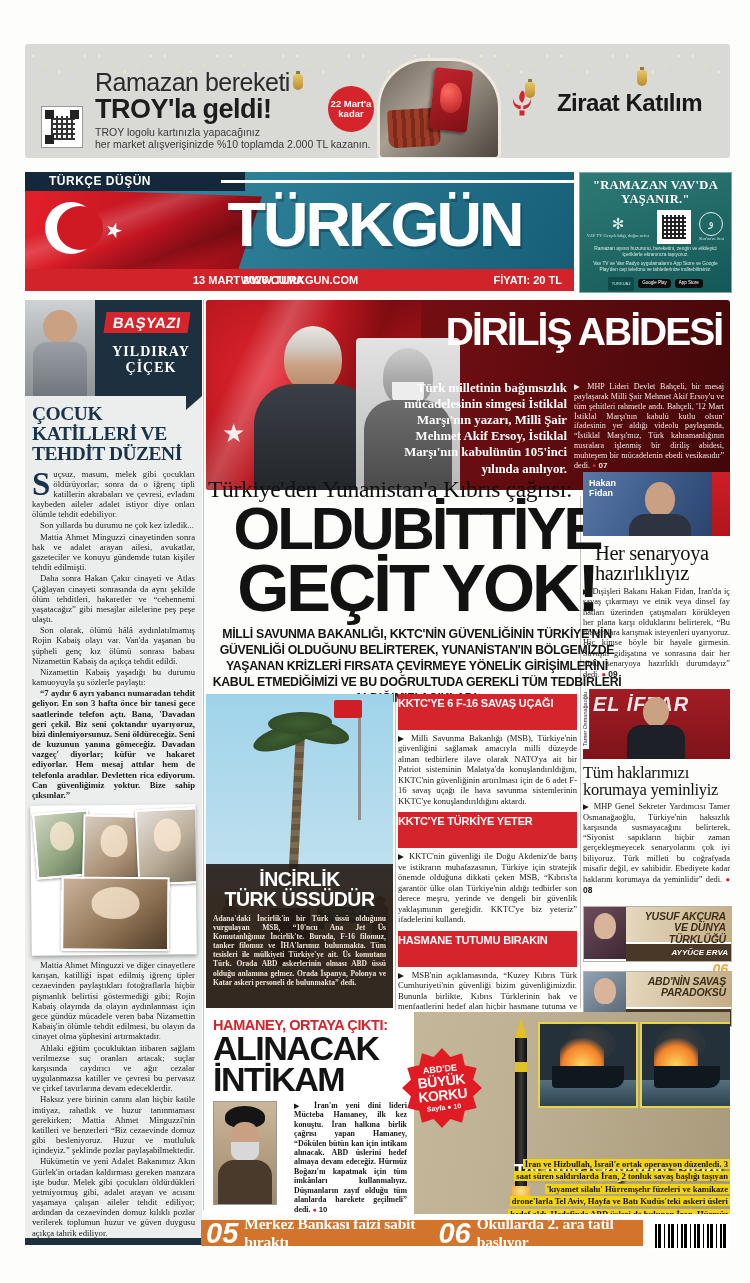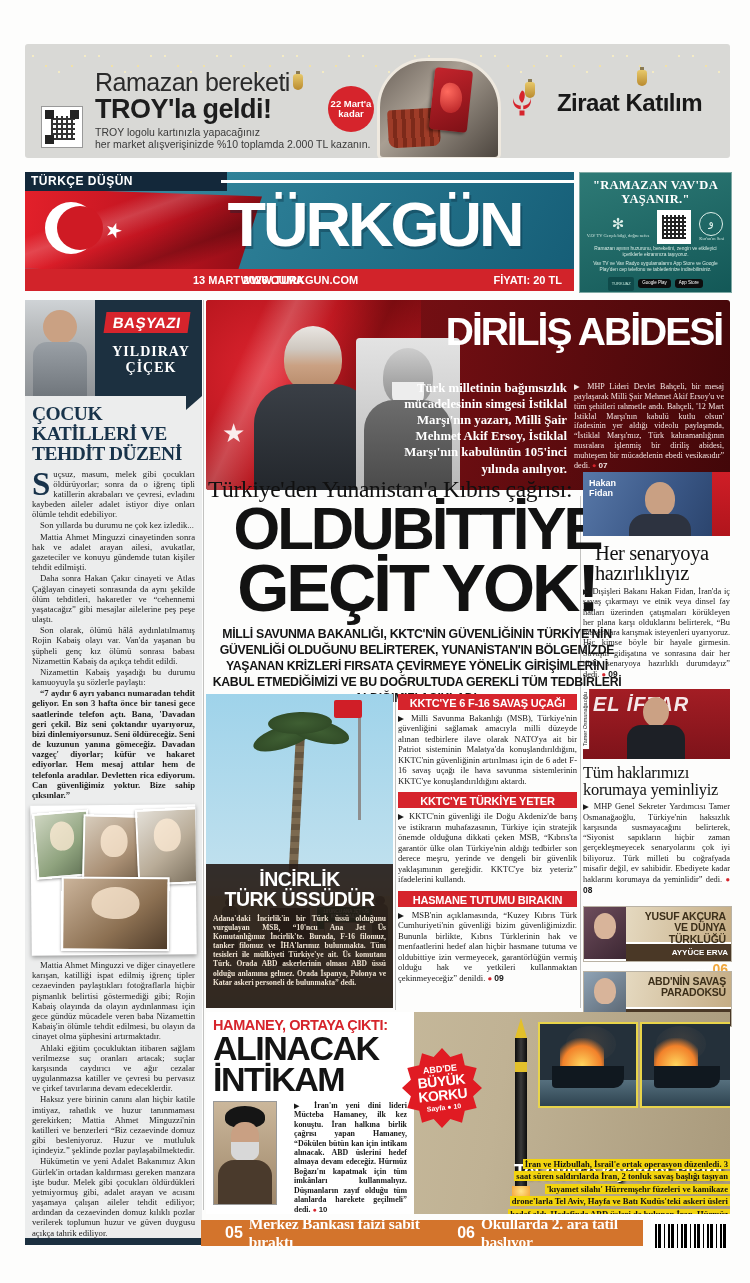--- a/index.html
+++ b/index.html
@@ -34,21 +34,21 @@
   .troycard{position:absolute;left:52px;top:8px;width:38px;height:62px;background:linear-gradient(150deg,#c4242c,#7e1016);border-radius:4px;transform:rotate(6deg);box-shadow:-2px 2px 3px rgba(0,0,0,.4);}
   .troycard::after{content:"";position:absolute;left:8px;top:14px;width:22px;height:30px;background:radial-gradient(circle at 30% 30%,#ff6a5e,#b01b20);border-radius:40% 60% 50% 50%;}
   .basket{position:absolute;left:8px;top:48px;width:52px;height:38px;background:repeating-linear-gradient(90deg,#9e3c28 0 5px,#7c2a1a 5px 9px);border-radius:4px 4px 8px 8px;transform:rotate(-3deg);}
   .ziraat{position:absolute;right:28px;top:44px;display:flex;align-items:center;gap:20px;}
   .zi-icon{width:30px;height:30px;}
   .zi-text{font-family:"Liberation Sans",sans-serif;font-size:24px;font-weight:bold;color:#181818;letter-spacing:-.5px;}
 
   
   .masthead{position:absolute;left:25px;top:172px;width:549px;height:119px;background:linear-gradient(120deg,#3f93a5 0%,#2a7b93 45%,#155d76 100%);overflow:hidden;}
   .slogan{position:absolute;left:0;top:0;height:19px;width:196px;background:#13283a;color:#fff;
-    font-family:"Liberation Sans",sans-serif;font-weight:bold;font-size:12px;letter-spacing:.5px;line-height:19px;padding-left:6px;}
+    font-family:"Liberation Sans",sans-serif;font-weight:bold;font-size:12px;letter-spacing:.5px;line-height:19px;padding-left:24px;}
   .slogan-line{position:absolute;left:196px;top:8px;right:0;height:3px;background:#fff;}
   .flag{position:absolute;left:-8px;top:16px;width:245px;height:84px;background:linear-gradient(100deg,#e5212b 0%,#c01420 55%,#8e0d16 100%);clip-path:polygon(0 0,100% 10%,90% 100%,0 96%);}
   .flag .wave{position:absolute;inset:0;background:linear-gradient(160deg,transparent 30%,rgba(255,255,255,.18) 40%,transparent 52%,rgba(0,0,0,.25) 70%,transparent 82%);}
   .crescent{position:absolute;left:28px;top:14px;width:52px;height:52px;border-radius:50%;background:#fff;}
   .crescent::after{content:"";position:absolute;left:12px;top:4px;width:46px;height:44px;border-radius:50%;background:#cf1a24;}
   .flag .star{position:absolute;left:88px;top:30px;color:#fff;font-size:20px;transform:rotate(18deg);font-family:"DejaVu Sans",sans-serif;}
   .mast-title{position:absolute;left:150px;top:16px;width:399px;text-align:center;font-family:"Liberation Sans",sans-serif;
     font-weight:bold;font-size:63px;color:#fff;letter-spacing:-3px;text-shadow:2px 3px 0 rgba(8,40,58,.35);}
   .mast-red{position:absolute;left:0;bottom:0;width:100%;height:22px;background:#d2232a;color:#fff;
     font-family:"Liberation Sans",sans-serif;font-weight:bold;font-size:11px;line-height:22px;}
@@ -141,39 +141,39 @@
   .isoldier{position:absolute;width:16px;height:44px;background:linear-gradient(#7a7459,#5b5640);border-radius:5px 5px 0 0;}
   .isoldier::before{content:"";position:absolute;left:3px;top:-8px;width:10px;height:9px;border-radius:50%;background:#6d6751;}
   .ioverlay{position:absolute;left:0;bottom:0;width:100%;height:144px;background:rgba(36,26,21,.9);color:#fff;text-align:center;padding:6px 7px;box-sizing:border-box;}
   .io-h{font-family:"Liberation Sans",sans-serif;font-weight:bold;font-size:19.5px;line-height:1.02;letter-spacing:-.5px;}
   .io-b{margin-top:4px;font-size:7.5px;line-height:1.22;color:#efe3d2;font-weight:bold;text-align:justify;}
 
   
   .kktc{position:absolute;left:398px;top:694px;width:179px;height:316px;overflow:hidden;}
   .ksec{margin-bottom:6px;}
   .khead{background:#d6242c;color:#fff;font-family:"Liberation Sans",sans-serif;font-weight:bold;font-size:11px;
-    text-align:center;line-height:19px;height:16px;letter-spacing:-.2px;}
+    line-height:19px;height:36px;letter-spacing:-.2px;}
   .kbody{margin-top:3px;font-size:8.6px;line-height:1.22;text-align:justify;color:#181818;}
 
   
   .sidebar{position:absolute;left:583px;top:472px;width:147px;}
   .fphoto{position:relative;width:147px;height:64px;background:linear-gradient(115deg,#5878a8 0%,#3a5786 55%,#273f66 100%);overflow:hidden;}
   .fphoto .plabel{position:absolute;left:6px;top:6px;color:#fff;font-family:"Liberation Sans",sans-serif;font-weight:bold;font-size:9px;line-height:1.15;width:40px;}
   .fphoto .fhead{position:absolute;left:62px;top:10px;width:30px;height:34px;border-radius:50% 50% 45% 45%;background:#c9a083;}
   .fphoto .fbody{position:absolute;left:46px;top:42px;width:62px;height:40px;border-radius:16px 16px 0 0;background:#2d3340;}
   .fphoto .fflag{position:absolute;right:0;top:0;width:18px;height:82px;background:linear-gradient(#cf1e27,#a81219);}
   .s-h{font-family:"Liberation Serif",serif;font-size:20.5px;line-height:.98;color:#111;margin:7px 12px 4px;letter-spacing:-.4px;}
   .s-h2{font-family:"Liberation Serif",serif;font-size:16.5px;line-height:1.0;color:#111;margin:6px 0 4px;letter-spacing:-.3px;}
   .s-b{font-size:8.4px;line-height:1.22;text-align:justify;color:#191919;}
   .ophoto{position:relative;width:147px;height:70px;margin-top:9px;background:linear-gradient(#a31d24,#7e131a);overflow:hidden;}
   .ophoto .ob{position:absolute;left:10px;top:4px;color:rgba(255,255,255,.9);font-family:"Liberation Sans",sans-serif;font-weight:bold;font-style:italic;font-size:20px;letter-spacing:1px;white-space:nowrap;}
   .ophoto .ohead{position:absolute;left:60px;top:8px;width:26px;height:30px;border-radius:50%;background:#cba184;}
   .ophoto .obody{position:absolute;left:44px;top:36px;width:58px;height:34px;border-radius:14px 14px 0 0;background:#1d2026;}
   .ophoto .ovlabel{position:absolute;left:-28px;top:26px;transform:rotate(-90deg);font-family:"Liberation Sans",sans-serif;font-size:5.5px;color:#222;background:#fff;padding:1px 3px;}
-  .promo{position:relative;width:147px;height:54px;margin-top:9px;border:1px solid #b9b2a4;background:#fff;}
+  .promo{position:relative;width:147px;height:54px;margin-top:9px;border:1px solid #b9b2a4;background:#fff;font-style:italic;}
   .promo .pphoto{position:absolute;left:0;top:0;width:42px;height:52px;}
   .promo .ptitle{position:absolute;left:42px;top:0;right:0;height:35px;background:linear-gradient(100deg,#e5d9c0,#c5ad85);
     font-family:"Liberation Sans",sans-serif;font-weight:bold;font-size:10.5px;line-height:1.1;color:#3c2f1a;text-align:right;padding:4px 5px 0 4px;box-sizing:border-box;letter-spacing:-.2px;}
   .promo .pstrip{position:absolute;left:42px;bottom:0;right:0;height:17px;background:#4a3826;color:#fff;
     font-family:"Liberation Sans",sans-serif;font-weight:bold;font-size:8px;text-align:right;line-height:17px;padding-right:3px;}
   .promo .pnum{color:#f0a73c;font-size:14px;font-weight:bold;margin-left:3px;}
   .pp1{background:linear-gradient(140deg,#6e4d5c,#3c2733);}
   .pp1::after{content:"";position:absolute;left:10px;top:6px;width:22px;height:26px;border-radius:50% 50% 44% 44%;background:#d8b49a;}
   .pp2{background:linear-gradient(140deg,#8fa3b5,#55606c);}
   .pp2::after{content:"";position:absolute;left:10px;top:6px;width:22px;height:26px;border-radius:50% 50% 44% 44%;background:#d8b49a;}
@@ -209,21 +209,21 @@
   .hull{position:absolute;left:12px;bottom:18px;width:72px;height:22px;background:#10181f;border-radius:0 0 10px 4px;}
   .fire{position:absolute;left:20px;bottom:34px;width:44px;height:34px;background:radial-gradient(circle at 50% 80%,#ffd65e,#f2812a 55%,rgba(90,70,60,.0) 80%);}
   .smoke{position:absolute;left:26px;top:2px;width:50px;height:36px;background:radial-gradient(circle,#3f3f3f,rgba(70,70,70,.2) 70%);border-radius:50%;}
   .tl-h{position:absolute;left:300px;top:120px;width:224px;text-align:center;font-family:"Liberation Sans",sans-serif;font-weight:bold;
     font-size:19.5px;color:#fff;letter-spacing:-.5px;text-shadow:1px 1px 0 #222,2px 2px 3px #222;margin-top:28px;}
   .tl-b{position:absolute;left:302px;top:146px;width:222px;text-align:right;font-size:8.6px;line-height:1.45;font-weight:bold;}
   .tl-b .hl{background:#f2d40e;color:#111;padding:0 2px;-webkit-box-decoration-break:clone;box-decoration-break:clone;}
 
   
   .obar{position:absolute;left:201px;top:1220px;width:442px;height:26px;background:#d3742c;display:flex;align-items:center;color:#fff;overflow:hidden;}
-  .obar .onum{font-family:"Liberation Sans",sans-serif;font-weight:bold;font-size:16px;margin:0 6px 0 24px;line-height:26px;}
+  .obar .onum{font-family:"Liberation Sans",sans-serif;font-weight:bold;font-style:italic;font-size:29px;margin:0 6px 0 5px;line-height:26px;}
   .obar .otext{font-family:"Liberation Serif",serif;font-weight:bold;font-size:15.5px;letter-spacing:-.2px;}
   .barcode{position:absolute;left:651px;top:1216px;width:79px;height:34px;background:#fff;display:flex;flex-direction:column;align-items:center;justify-content:flex-end;padding:2px;box-sizing:border-box;}
   .bc-lines{width:72px;height:24px;background:repeating-linear-gradient(90deg,#000 0 2px,#fff 2px 3px,#000 3px 6px,#fff 6px 9px,#000 9px 10px,#fff 10px 13px);}
 </style>
 </head>
 <body>
 
 <div class="page">
 
   <div class="topad">

